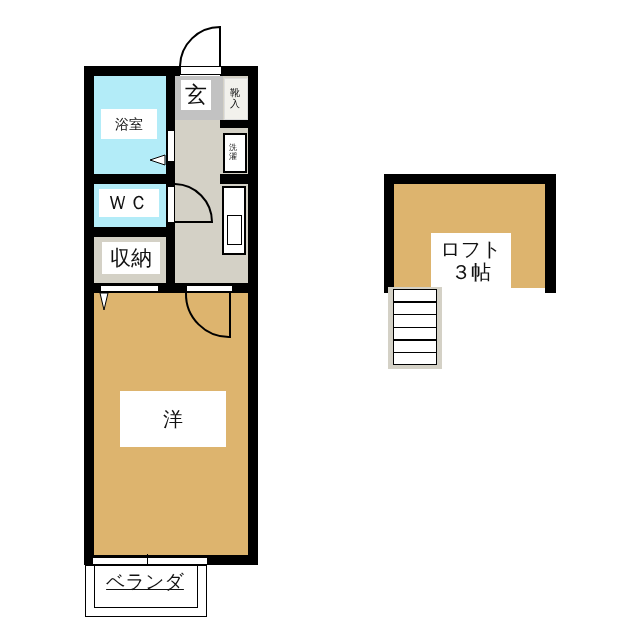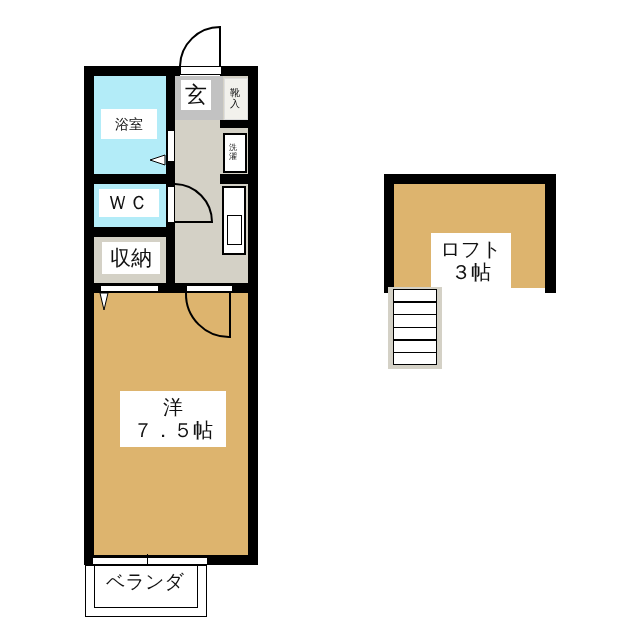--- a/index.html
+++ b/index.html
@@ -69,23 +69,22 @@
   </div>
   <div class="label" style="left:227px;top:140px;width:12px;height:24px;font-size:8px;flex-direction:column;">
     <span>洗</span>
     <span>濯</span>
   </div>
   <div class="label" style="left:101px;top:109px;width:56px;height:30px;font-size:14px;">浴室</div>
   <div class="label" style="left:99px;top:189px;width:60px;height:28px;font-size:19px;letter-spacing:2px;">ＷＣ</div>
   <div class="label" style="left:102px;top:242px;width:58px;height:32px;font-size:21px;">収納</div>
   <div class="label" style="left:120px;top:391px;width:106px;height:56px;font-size:20px;flex-direction:column;">
     <span>洋</span>
-    <span>７．５帖</span>
   </div>
-  <div class="label" style="left:97px;top:568px;width:96px;height:28px;font-size:19px;background:transparent;">ベランダ</div>
+  <div class="label" style="left:97px;top:568px;width:96px;height:28px;font-size:19px;background:transparent;text-decoration:underline;">ベランダ</div>
 </div>
 
 <div>
   <div class="room" style="left:394px;top:184px;width:151px;height:104px;background:#ddb46e;"></div>
   <div class="wall" style="left:384px;top:174px;width:172px;height:10px;"></div>
   <div class="wall" style="left:384px;top:174px;width:10px;height:119px;"></div>
   <div class="wall" style="left:545px;top:174px;width:11px;height:119px;"></div>
 
   <div class="label" style="left:431px;top:202px;width:80px;height:56px;font-size:20px;flex-direction:column;margin-top:31px;">
     <span>ロフト</span>

